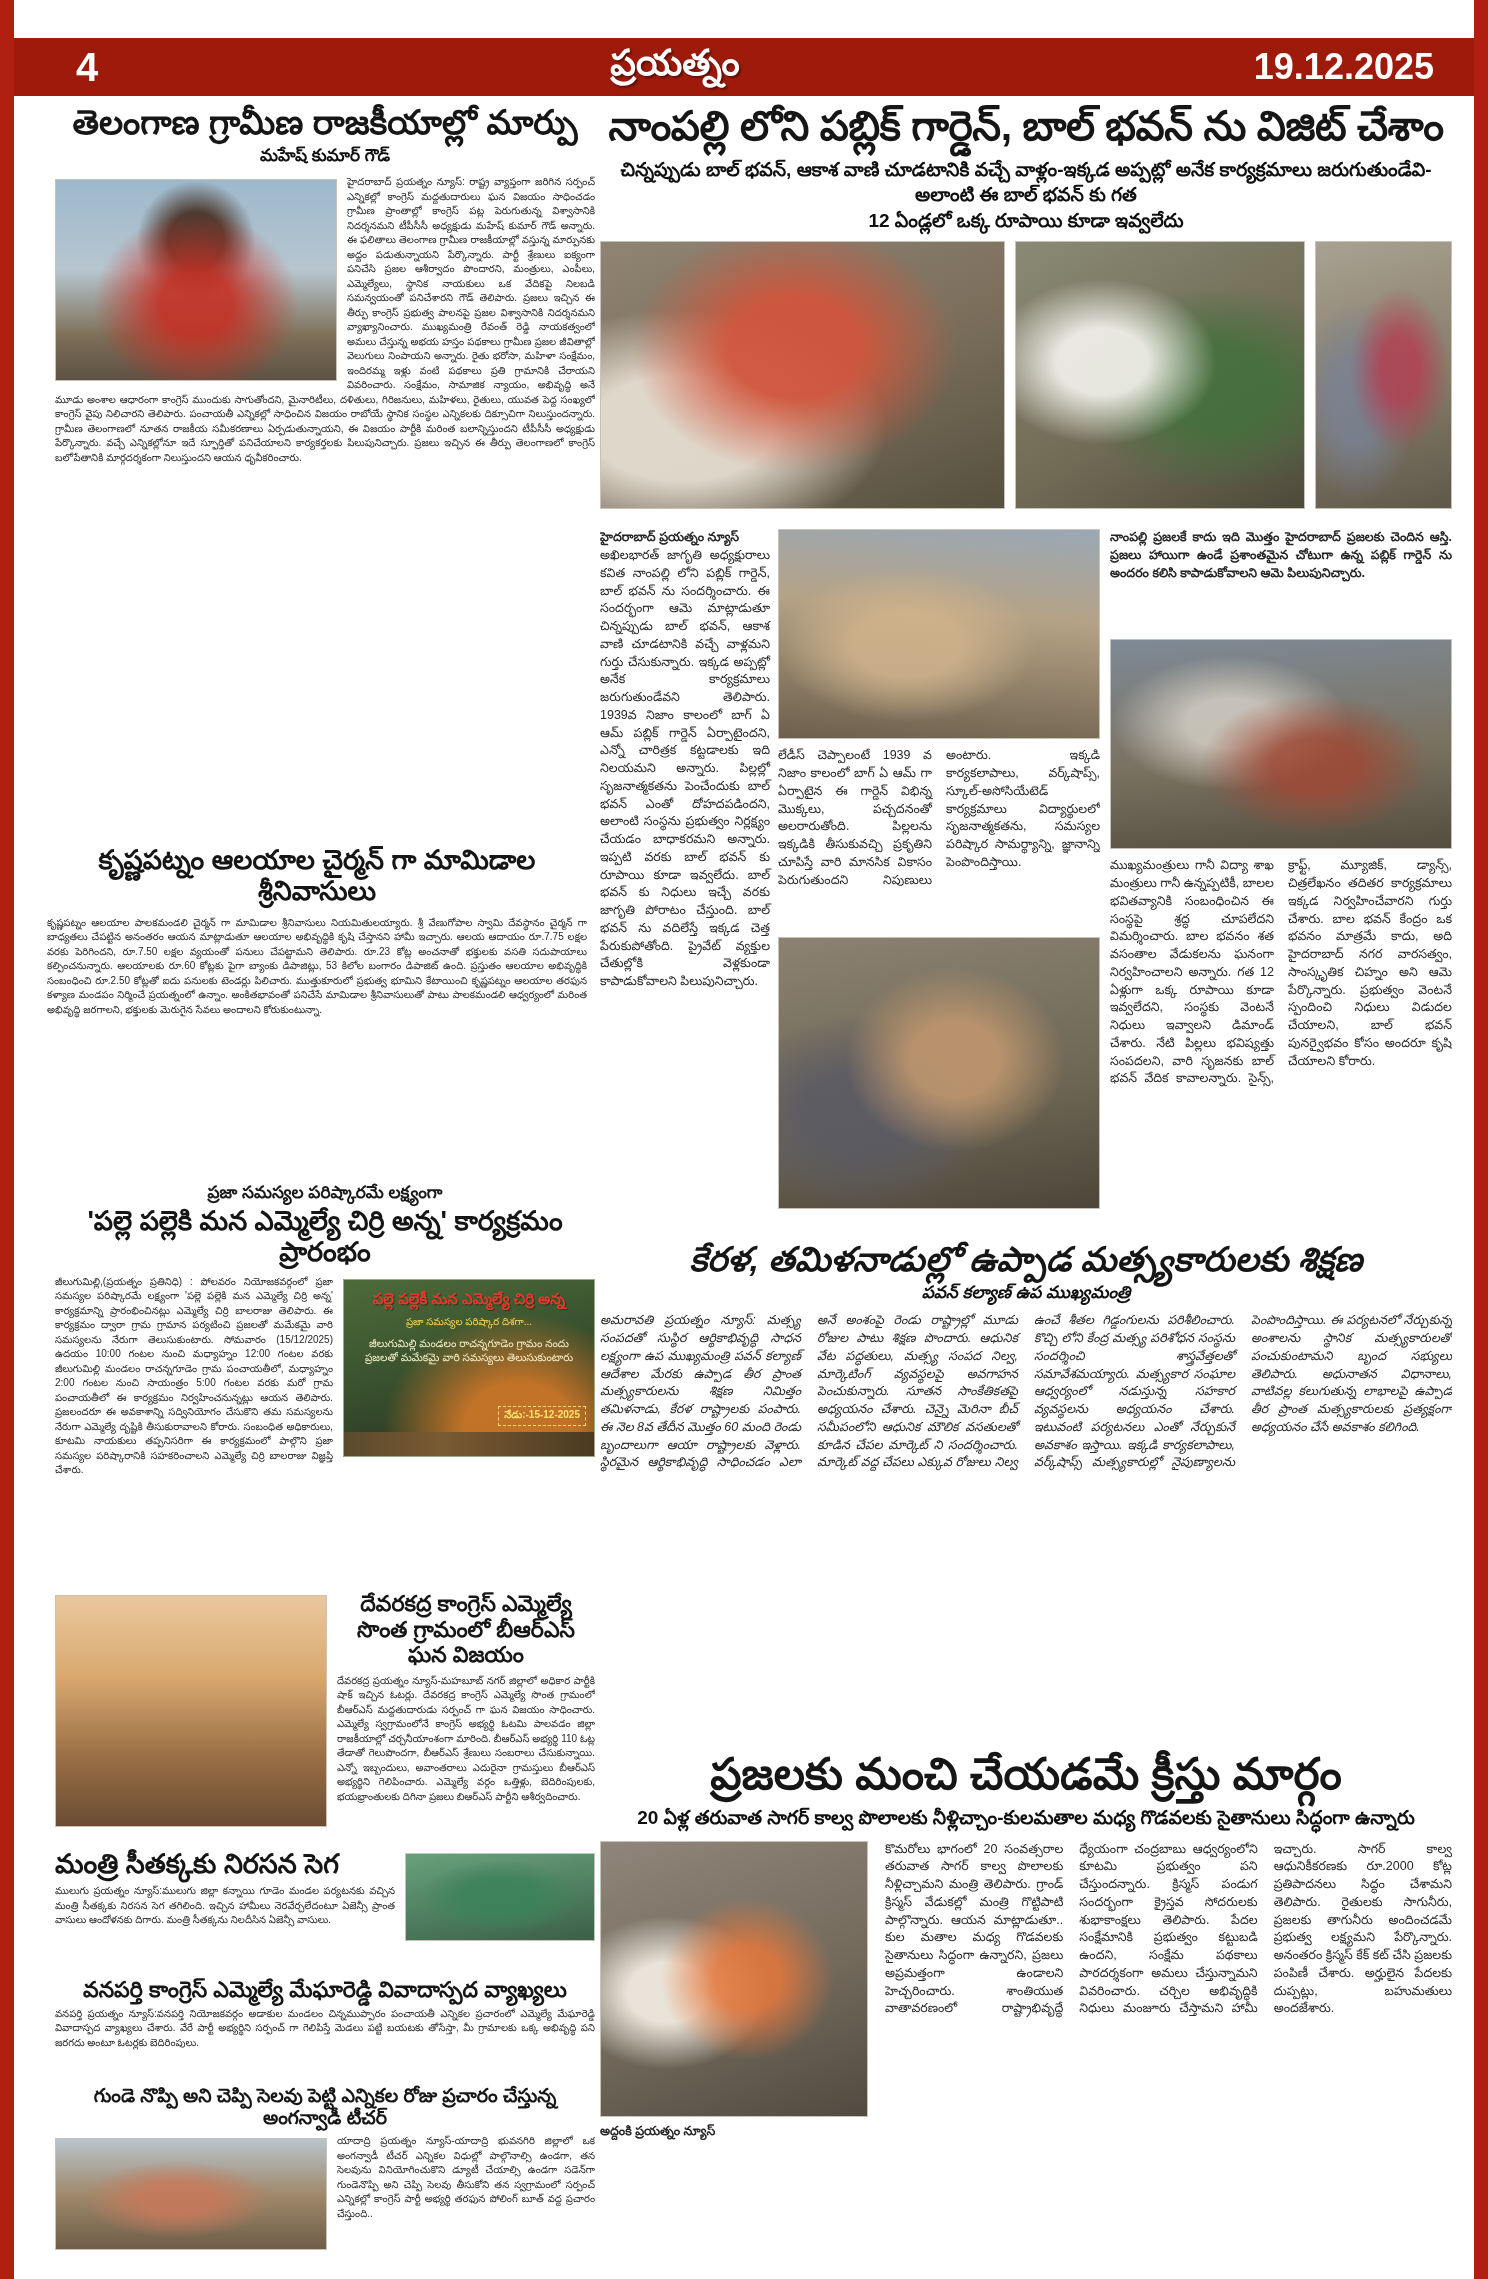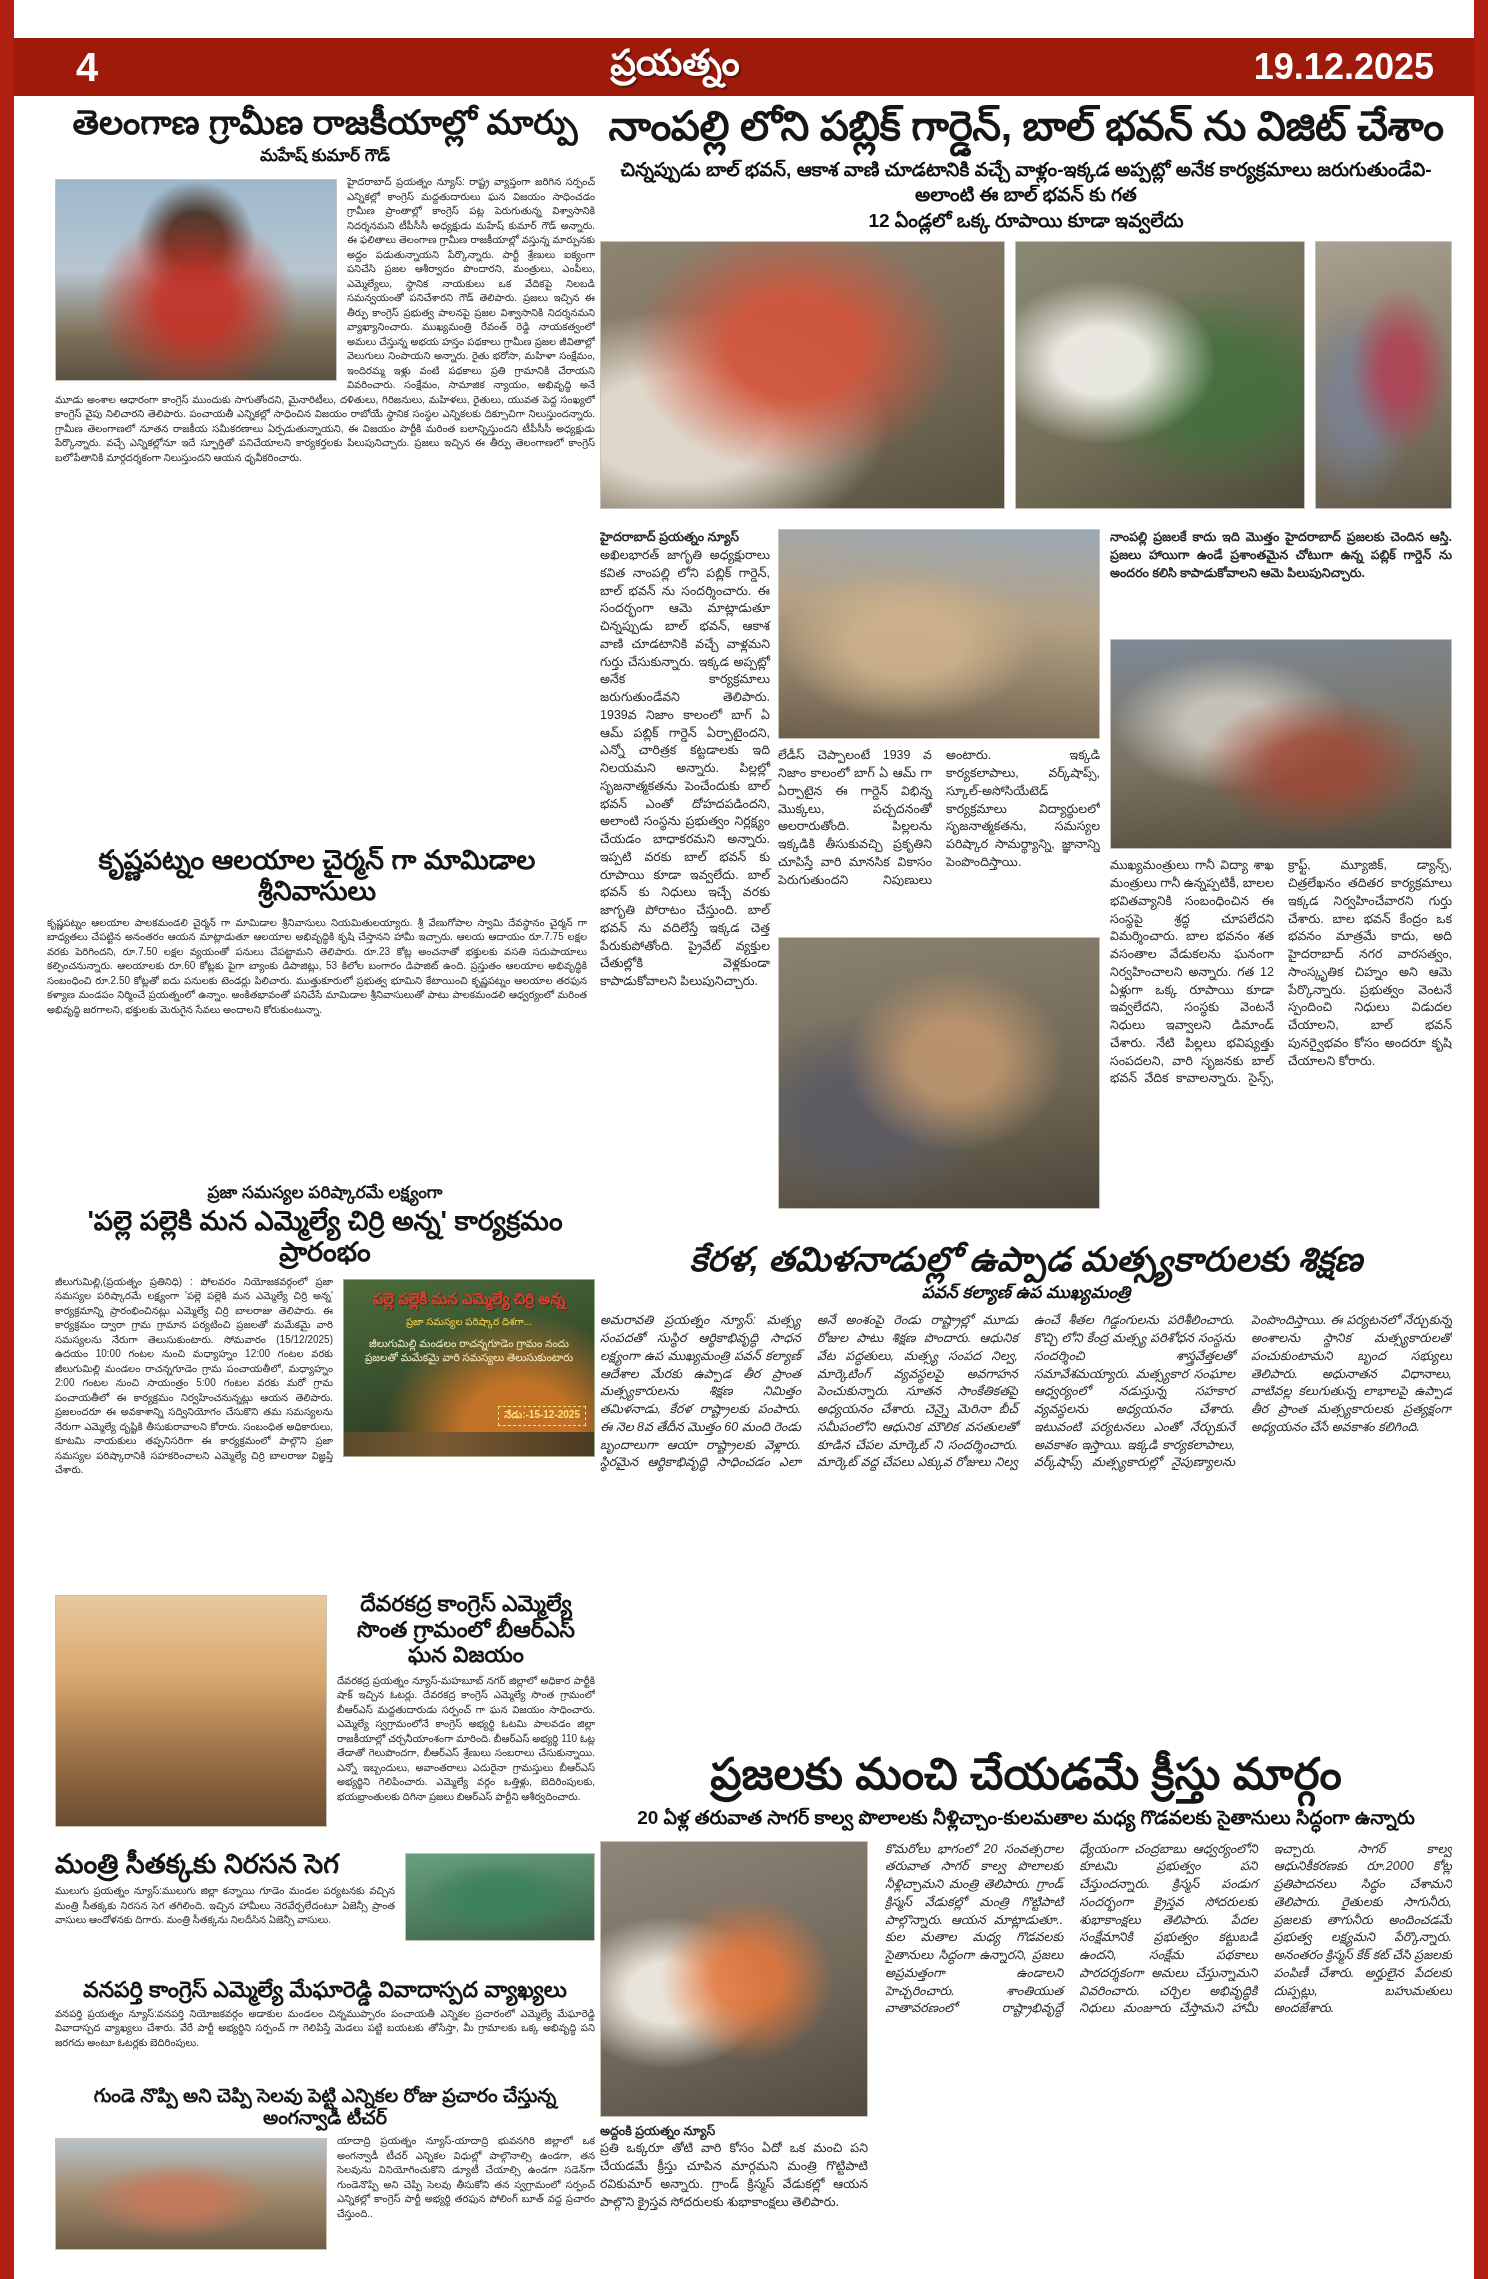--- a/index.html
+++ b/index.html
@@ -17,21 +17,21 @@
   .hl-xl { font-size:41px; letter-spacing:-0.5px; }
   .hl-l  { font-size:34px; }
   .hl-m  { font-size:27px; }
   .hl-s  { font-size:22px; }
   .kicker { font-size:17px; font-weight:bold; text-align:center; color:#1a1a1a; }
   .byline { font-size:17px; font-weight:bold; text-align:center; color:#111; margin:4px 0 6px; }
   .subhead { font-size:19px; font-weight:bold; text-align:center; color:#101010; line-height:1.35; }
   .bodytxt { font-size:10px; line-height:1.45; text-align:justify; color:#262626; }
   .bodytxt.small { font-size:12.5px; line-height:1.42; }
   .cols2 { column-count:2; column-gap:14px; }
-  .cols3 { column-count:3; column-gap:16px;font-style:italic; }
+  .cols3 { column-count:3; column-gap:16px; }
   .cols4 { column-count:4; column-gap:16px; }
   .dateline { font-weight:bold; }
 
   .ph { position:relative; overflow:hidden; border:1px solid #c9c2b8; }
   .fl { float:left; margin:4px 10px 4px 0; }
   .fr { float:right; margin:4px 0 4px 10px; }
 
   
   .ph1 { background:radial-gradient(ellipse at 50% 62%, rgba(196,48,36,.9) 0 18%, rgba(196,48,36,0) 52%),radial-gradient(circle at 50% 30%, rgba(72,52,40,.95) 0 14%, rgba(72,52,40,0) 30%),linear-gradient(180deg,#9db8cc 0%,#b7c6cf 45%,#7d6f58 78%,#5d5143 100%); }
   .ph2 { background:radial-gradient(ellipse at 48% 40%, rgba(209,86,60,.95) 0 22%, rgba(209,86,60,0) 55%),radial-gradient(ellipse at 20% 70%, rgba(234,226,214,.9) 0 20%, rgba(234,226,214,0) 45%),linear-gradient(160deg,#8f8372 0%,#7b6f5c 50%,#57503f 100%); }
@@ -154,17 +154,16 @@
   <div class="bodytxt small cols4" style="height:408px; overflow:hidden;">అమరావతి ప్రయత్నం న్యూస్: మత్స్య సంపదతో సుస్థిర ఆర్థికాభివృద్ధి సాధన లక్ష్యంగా ఉప ముఖ్యమంత్రి పవన్ కల్యాణ్ ఆదేశాల మేరకు ఉప్పాడ తీర ప్రాంత మత్స్యకారులను శిక్షణ నిమిత్తం తమిళనాడు, కేరళ రాష్ట్రాలకు పంపారు. ఈ నెల 8వ తేదీన మొత్తం 60 మంది రెండు బృందాలుగా ఆయా రాష్ట్రాలకు వెళ్లారు. స్థిరమైన ఆర్థికాభివృద్ధి సాధించడం ఎలా అనే అంశంపై రెండు రాష్ట్రాల్లో మూడు రోజుల పాటు శిక్షణ పొందారు. ఆధునిక వేట పద్ధతులు, మత్స్య సంపద నిల్వ, మార్కెటింగ్ వ్యవస్థలపై అవగాహన పెంచుకున్నారు. సూతన సాంకేతికతపై అధ్యయనం చేశారు. చెన్నై మెరినా బీచ్ సమీపంలోని ఆధునిక మౌలిక వసతులతో కూడిన చేపల మార్కెట్ ని సందర్శించారు. మార్కెట్ వద్ద చేపలు ఎక్కువ రోజులు నిల్వ ఉంచే శీతల గిడ్డంగులను పరిశీలించారు. కొచ్చి లోని కేంద్ర మత్స్య పరిశోధన సంస్థను సందర్శించి శాస్త్రవేత్తలతో సమావేశమయ్యారు. మత్స్యకార సంఘాల ఆధ్వర్యంలో నడుస్తున్న సహకార వ్యవస్థలను అధ్యయనం చేశారు. ఇటువంటి పర్యటనలు ఎంతో నేర్చుకునే అవకాశం ఇస్తాయి. ఇక్కడి కార్యకలాపాలు, వర్క్‌షాప్స్ మత్స్యకారుల్లో నైపుణ్యాలను పెంపొందిస్తాయి. ఈ పర్యటనలో నేర్చుకున్న అంశాలను స్థానిక మత్స్యకారులతో పంచుకుంటామని బృంద సభ్యులు తెలిపారు. అధునాతన విధానాలు, వాటివల్ల కలుగుతున్న లాభాలపై ఉప్పాడ తీర ప్రాంత మత్స్యకారులకు ప్రత్యక్షంగా అధ్యయనం చేసే అవకాశం కలిగింది.</div>
 </div>
 
 <div class="art" style="left:600px; top:1748px; width:852px; height:516px;">
   <div class="hl" style="font-size:44px;">ప్రజలకు మంచి చేయడమే క్రీస్తు మార్గం</div>
   <div class="subhead" style="margin-top:6px;">20 ఏళ్ల తరువాత సాగర్ కాల్వ పొలాలకు నీళ్లిచ్చాం-కులమతాల మధ్య గొడవలకు సైతానులు సిద్ధంగా ఉన్నారు</div>
   <div style="position:relative; height:398px; margin-top:10px;">
     <div style="position:absolute; left:0; top:0; width:268px; height:398px;">
       <div class="ph ph11" style="width:268px; height:276px;"></div>
       <div class="bodytxt small dateline" style="margin-top:6px;">అద్దంకి ప్రయత్నం న్యూస్</div>
-      <div class="bodytxt small" style="height:90px; overflow:hidden;">ప్రతి ఒక్కరూ తోటి వారి కోసం ఏదో ఒక మంచి పని చేయడమే క్రీస్తు చూపిన మార్గమని మంత్రి గొట్టిపాటి రవికుమార్ అన్నారు. గ్రాండ్ క్రిస్మస్ వేడుకల్లో ఆయన పాల్గొని క్రైస్తవ సోదరులకు శుభాకాంక్షలు తెలిపారు.</div>
     </div>
     <div class="bodytxt small cols3" style="position:absolute; left:285px; top:0; width:567px; height:398px; overflow:hidden;">కొమరోలు భాగంలో 20 సంవత్సరాల తరువాత సాగర్ కాల్వ పొలాలకు నీళ్లిచ్చామని మంత్రి తెలిపారు. గ్రాండ్ క్రిస్మస్ వేడుకల్లో మంత్రి గొట్టిపాటి పాల్గొన్నారు. ఆయన మాట్లాడుతూ.. కుల మతాల మధ్య గొడవలకు సైతానులు సిద్ధంగా ఉన్నారని, ప్రజలు అప్రమత్తంగా ఉండాలని హెచ్చరించారు. శాంతియుత వాతావరణంలో రాష్ట్రాభివృద్ధే ధ్యేయంగా చంద్రబాబు ఆధ్వర్యంలోని కూటమి ప్రభుత్వం పని చేస్తుందన్నారు. క్రిస్మస్ పండుగ సందర్భంగా క్రైస్తవ సోదరులకు శుభాకాంక్షలు తెలిపారు. పేదల సంక్షేమానికి ప్రభుత్వం కట్టుబడి ఉందని, సంక్షేమ పథకాలు పారదర్శకంగా అమలు చేస్తున్నామని వివరించారు. చర్చిల అభివృద్ధికి నిధులు మంజూరు చేస్తామని హామీ ఇచ్చారు. సాగర్ కాల్వ ఆధునికీకరణకు రూ.2000 కోట్ల ప్రతిపాదనలు సిద్ధం చేశామని తెలిపారు. రైతులకు సాగునీరు, ప్రజలకు తాగునీరు అందించడమే ప్రభుత్వ లక్ష్యమని పేర్కొన్నారు. అనంతరం క్రిస్మస్ కేక్ కట్ చేసి ప్రజలకు పంపిణీ చేశారు. అర్హులైన పేదలకు దుప్పట్లు, బహుమతులు అందజేశారు.</div>
   </div>
 </div>
 
 </body></html>

